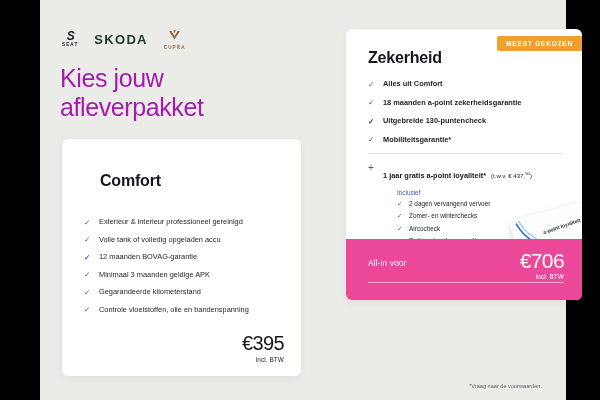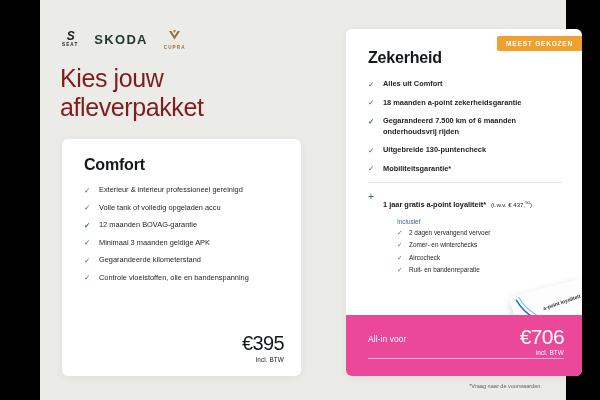--- a/index.html
+++ b/index.html
@@ -33,32 +33,32 @@
     font-size:12px;font-weight:900;font-style:italic;color:#1a1a1a;
     line-height:10px;letter-spacing:-1px;
   }
   .skoda-word{
     font-size:13px;font-weight:700;letter-spacing:1.3px;color:#1a3a2a;
   }
 
   
   .headline{
     position:absolute;left:20px;top:64px;
-    font-size:25px;line-height:1.16;font-weight:400;color:#7f1d1d;
+    font-size:25px;line-height:1.16;font-weight:400;color:#a21caf;
     letter-spacing:-0.4px;max-width:240px;
   }
 
   
   .card-comfort{
     position:absolute;left:22px;top:139px;width:239px;height:237px;
     background:#fff;border-radius:6px;
     box-shadow:0 2px 10px rgba(0,0,0,.06);
   }
   .card-comfort h2{
-    margin:0;padding:17px 8px 0 22px;
+    margin:16px;padding:17px 8px 0 22px;
     font-size:16px;font-weight:700;color:#14181c;letter-spacing:-0.2px;
   }
   ul.feat{list-style:none;margin:0;padding:0;}
   .card-comfort ul.feat{padding:11px 18px 0 22px;}
   ul.feat li{
     position:relative;padding-left:15px;margin-bottom:7px;
     font-size:7.4px;line-height:1.42;color:#22262b;
   }
   ul.feat li .tick{
     position:absolute;left:0;top:0.5px;color:#3a5fae;
@@ -70,21 +70,21 @@
   .price-comfort .amount{
     font-size:20px;font-weight:400;color:#14181c;letter-spacing:-0.6px;
     line-height:1;
   }
   .price-comfort .vat{
     font-size:6.4px;color:#22262b;margin-top:3px;letter-spacing:.1px;
   }
 
   
   .card-zeker{
-    position:absolute;left:306px;top:29px;width:236px;height:347px;
+    position:absolute;left:306px;top:29px;width:236px;height:271px;
     background:#fff;border-radius:6px;overflow:hidden;
     box-shadow:0 2px 10px rgba(0,0,0,.06);
   }
   .badge{
     position:absolute;right:0;top:7px;
     background:#f0a02c;color:#fff;
     font-size:6.6px;font-weight:700;letter-spacing:.75px;
     padding:4px 9px 4px 9px;border-radius:2px 0 0 2px;
   }
   .card-zeker h2{
@@ -213,21 +213,21 @@
     </div>
 
     <div class="card-zeker">
       <div class="badge">MEEST GEKOZEN</div>
       <h2>Zekerheid</h2>
 
       <ul class="feat">
         <li><span class="tick">✓</span><span>Alles uit Comfort</span></li>
         <li><span class="tick">✓</span><span>18 maanden a-point zekerheidsgarantie</span></li>
         <li><span class="tick">✓</span></li>
-        <li><span class="tick">✓</span><span>Gegarandeerd 7.500 km of 6 maanden onderhoudsvrij rijden</span></li>
+        <li><span class="tick">✓</span></li>
         <li><span class="tick">✓</span><span>Uitgebreide 130-puntencheck</span></li>
         <li><span class="tick">✓</span><span>Mobiliteitsgarantie*</span></li>
       </ul>
 
       <div class="divider"></div>
 
       <div class="bonus">
         <span class="plus">+</span>
         <span class="bonus-title">1 jaar gratis a-point loyaliteit*</span><span class="bonus-value"><span>(t.w.v. € 437,</span><sup>50</sup><span>)</span></span>
 

